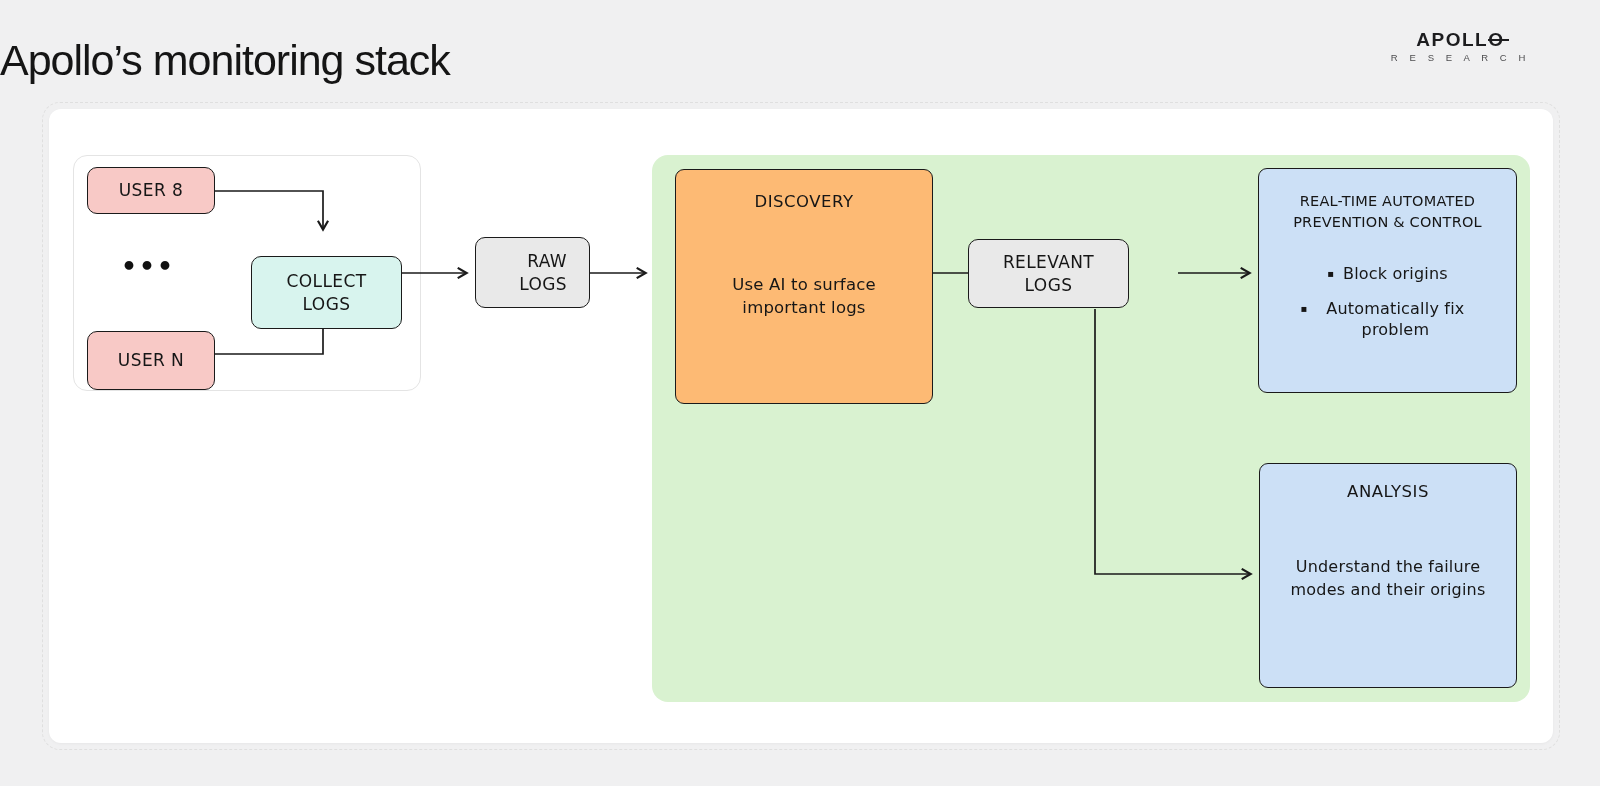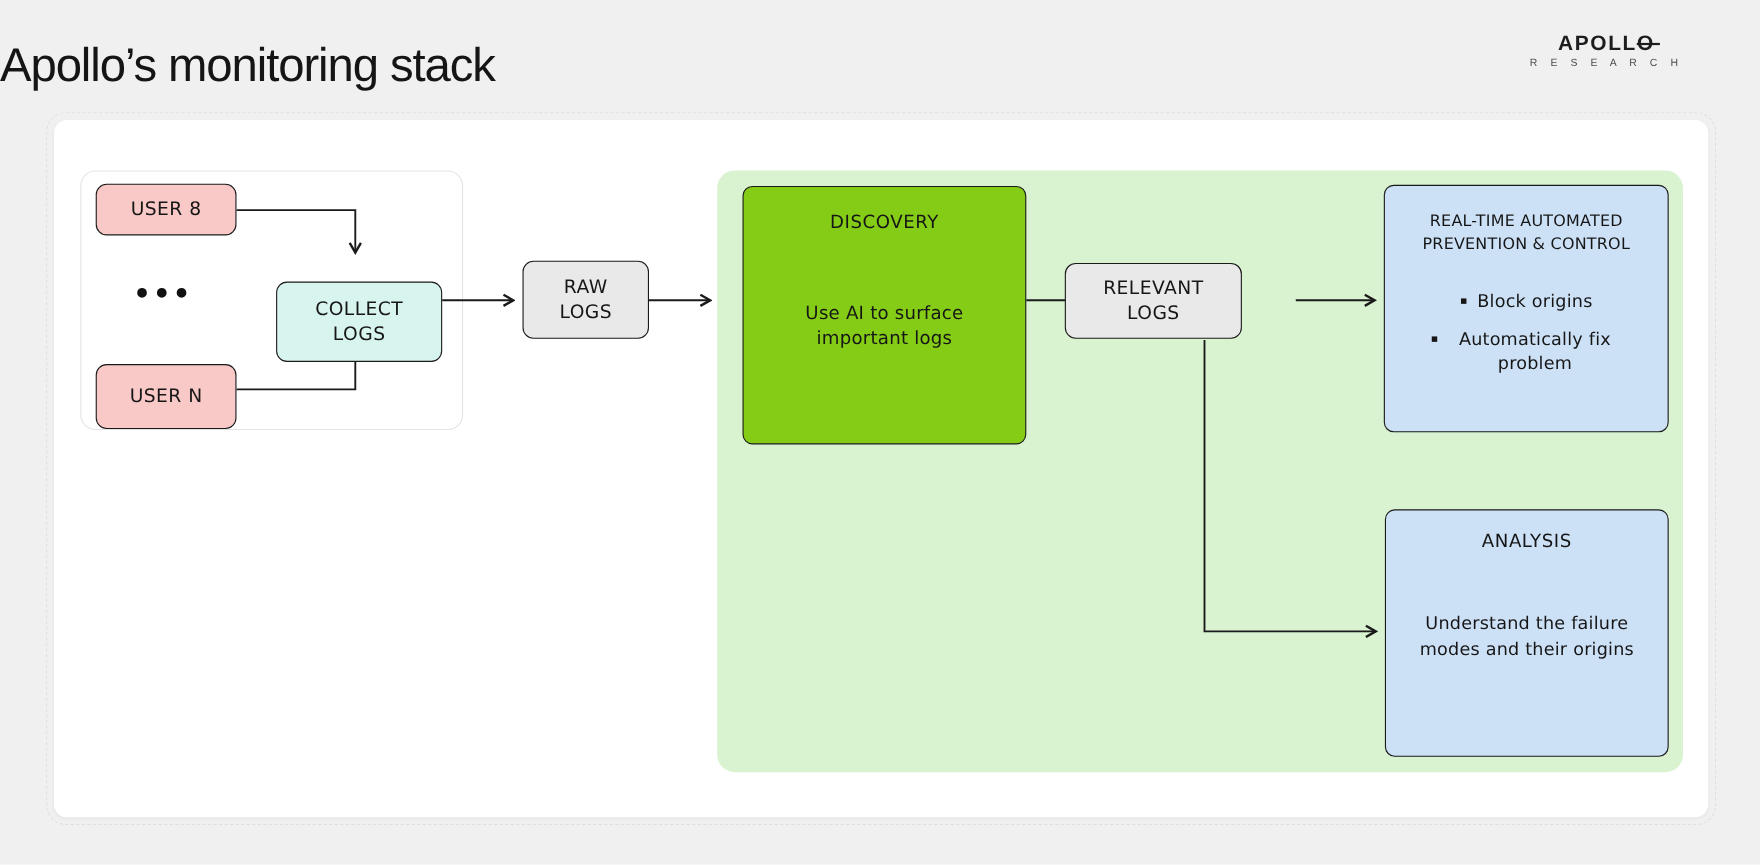--- a/index.html
+++ b/index.html
@@ -57,21 +57,21 @@
 
   
   .node {
     position:absolute; border:1.6px solid var(--stroke); border-radius:10px;
     display:flex; align-items:center; justify-content:center; text-align:center;
     font-size:17px; letter-spacing:0.4px; line-height:1.32; color:#161616;
   }
   .user1 { left:87px;  top:167px; width:128px; height:47px; }
   .userN { left:87px;  top:331px; width:128px; height:59px; }
   .collect { left:251px; top:237px; width:151px; height:73px; padding:0 20px;margin-top:19px; }
-  .raw     { left:475px; top:237px; width:115px; height:71px; padding:0 22px; }
+  .raw     { left:475px; top:237px; width:115px; height:71px; padding:0 22px;text-align:right; }
   .relevant{ left:968px; top:239px; width:161px; height:69px; padding:0 20px; }
 
   .dots {
     position:absolute; left:118px; top:252px; width:60px; text-align:center;
     font-size:25px; font-weight:700; letter-spacing:2px; color:#111;
   }
 
   
   .stage-box {
     position:absolute; border:1.6px solid var(--stroke); border-radius:9px;
@@ -144,21 +144,21 @@
   </div>
 
   <div class="node collect" style="background: rgb(216, 244, 238);">
     <span>COLLECT LOGS</span>
   </div>
 
   <div class="node raw" style="background: rgb(233, 233, 233);">
     <span>RAW LOGS</span>
   </div>
 
-  <div class="stage-box discovery" style="background: #84cc16;">
+  <div class="stage-box discovery" style="background: #fdba74;">
     <div class="stage-title">DISCOVERY</div>
     <div class="stage-body">Use AI to surface important logs</div>
   </div>
 
   <div class="node relevant" style="background: rgb(233, 233, 233);">
     <span>RELEVANT LOGS</span>
   </div>
 
   <div class="stage-box realtime" style="background: rgb(204, 224, 246);">
     <div class="stage-title">REAL-TIME AUTOMATED PREVENTION &amp; CONTROL</div>

